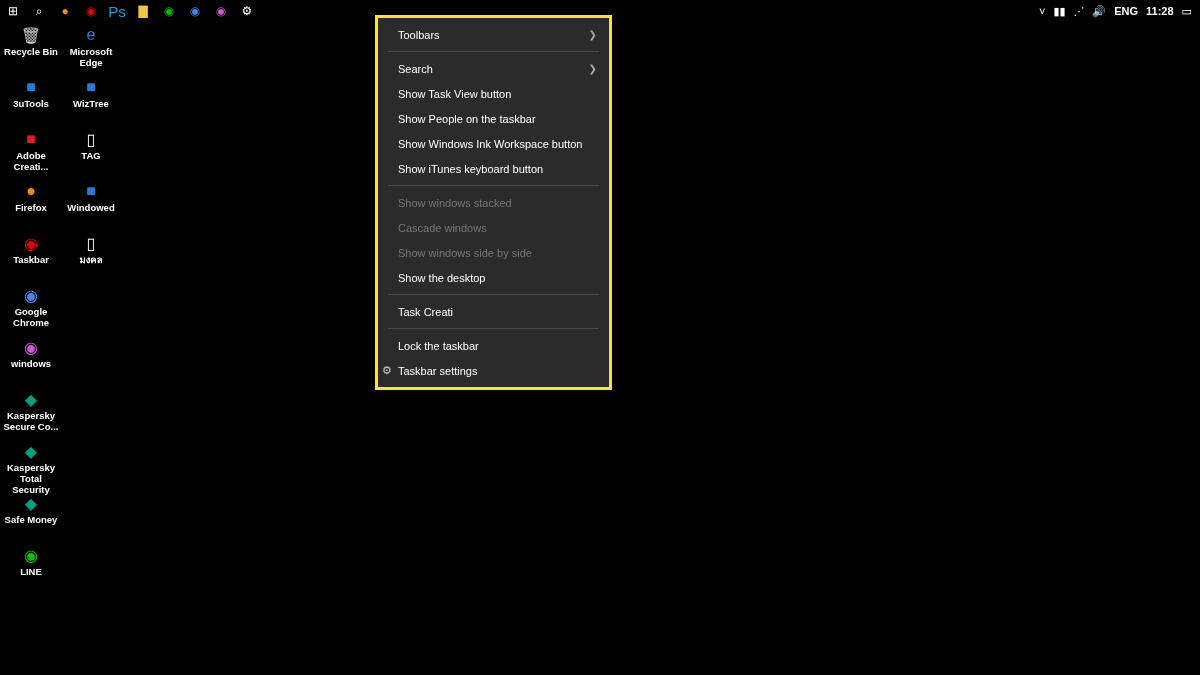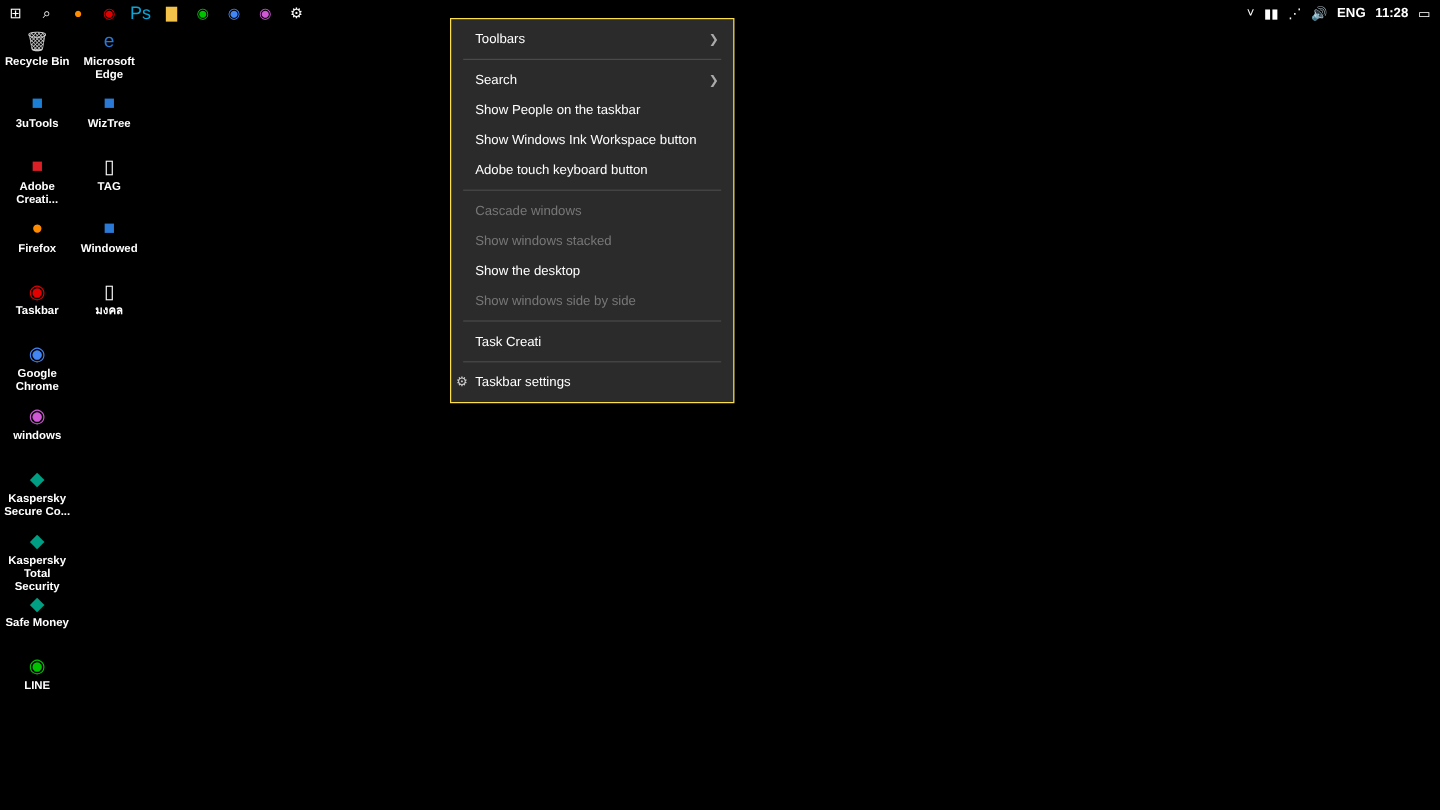--- a/index.html
+++ b/index.html
@@ -16,21 +16,21 @@
 
 .desktop { position: absolute; top: 24px; left: 0; right: 0; bottom: 0; }
 .icon-col { position: absolute; display: flex; flex-direction: column; gap: 0; }
 .col1 { left: 2px; top: 0; }
 .col2 { left: 62px; top: 0; }
 .desktop-icon { width: 58px; height: 52px; display: flex; flex-direction: column; align-items: center; justify-content: flex-start; cursor: pointer; text-align: center; padding-top: 2px; }
 .desktop-icon .ico { width: 18px; height: 18px; margin-bottom: 2px; display: flex; align-items: center; justify-content: center; }
 .desktop-icon .lbl { color: #fff; font-size: 9.5px; line-height: 11px; max-width: 56px; word-wrap: break-word; text-shadow: 0 0 2px #000; font-weight: bold; }
 
 
-.ctx-menu { position: absolute; left: 375px; top: 15px; width: 237px; background: #2b2b2b; border: 1px solid #fde047; box-shadow: 2px 2px 6px rgba(0,0,0,.5); padding: 4px 0; }
+.ctx-menu { position: absolute; left: 375px; top: 15px; width: 237px; background: #2b2b2b; border: 3px solid #fde047; box-shadow: 2px 2px 6px rgba(0,0,0,.5); padding: 4px 0; }
 .ctx-item { height: 25px; display: flex; align-items: center; padding-left: 20px; padding-right: 12px; font-size: 11px; color: #fff; cursor: pointer; position: relative; }
 .ctx-item.disabled { color: #777; cursor: default; }
 .ctx-item .chev { margin-left: auto; color: #aaa; font-size: 10px; }
 .ctx-sep { height: 1px; background: #4a4a4a; margin: 4px 10px; }
 .ctx-item .gear-left { position: absolute; left: 4px; color: #ccc; font-size: 11px; }
 </style>
 </head>
 <body>
 
 <div class="taskbar">
@@ -132,43 +132,49 @@
   <div class="ctx-item">
     <span>Toolbars</span>
     <span class="chev">❯</span>
   </div>
   <div class="ctx-sep"></div>
   <div class="ctx-item">
     <span>Search</span>
     <span class="chev">❯</span>
   </div>
   <div class="ctx-item">
+    <span>Show Task View button</span>
+  </div>
+  <div class="ctx-item">
     <span>Show People on the taskbar</span>
   </div>
   <div class="ctx-item">
     <span>Show Windows Ink Workspace button</span>
   </div>
   <div class="ctx-item">
-    <span>Adobe touch keyboard button</span>
+    <span>Show iTunes keyboard button</span>
   </div>
   <div class="ctx-sep"></div>
+  <div class="ctx-item disabled">
+    <span>Show windows stacked</span>
+  </div>
   <div class="ctx-item disabled">
     <span>Cascade windows</span>
   </div>
   <div class="ctx-item disabled">
-    <span>Show windows stacked</span>
+    <span>Show windows side by side</span>
   </div>
   <div class="ctx-item">
     <span>Show the desktop</span>
-  </div>
-  <div class="ctx-item disabled">
-    <span>Show windows side by side</span>
   </div>
   <div class="ctx-sep"></div>
   <div class="ctx-item">
     <span>Task Creati</span>
   </div>
   <div class="ctx-sep"></div>
   <div class="ctx-item">
+    <span>Lock the taskbar</span>
+  </div>
+  <div class="ctx-item">
     <span class="gear-left">⚙</span>
     <span>Taskbar settings</span>
   </div>
 </div>
 
 </body></html>

